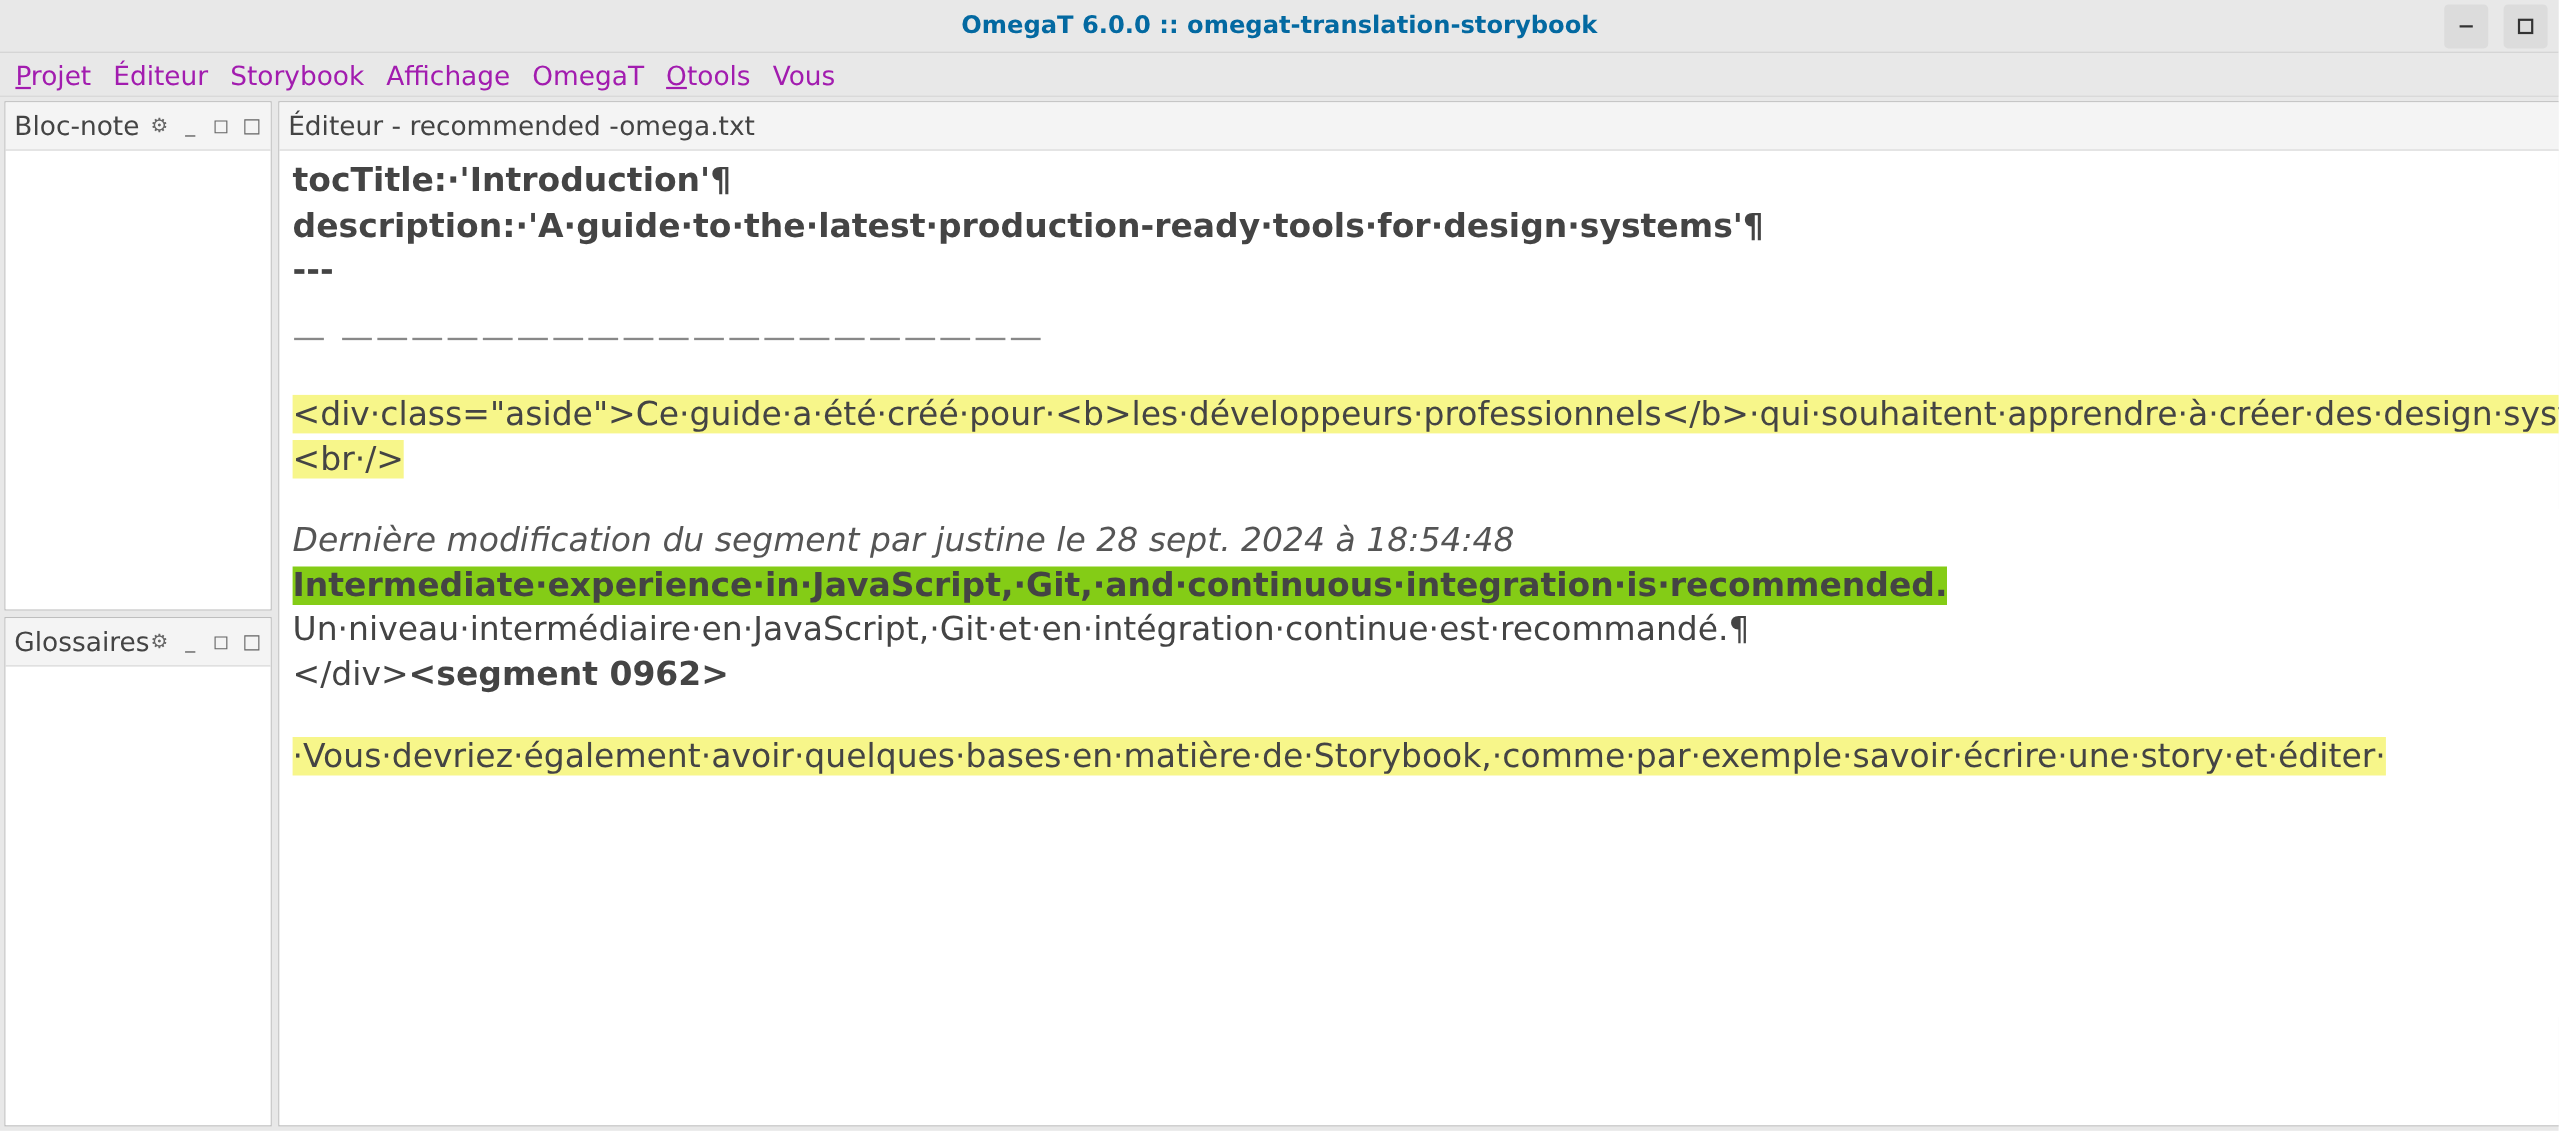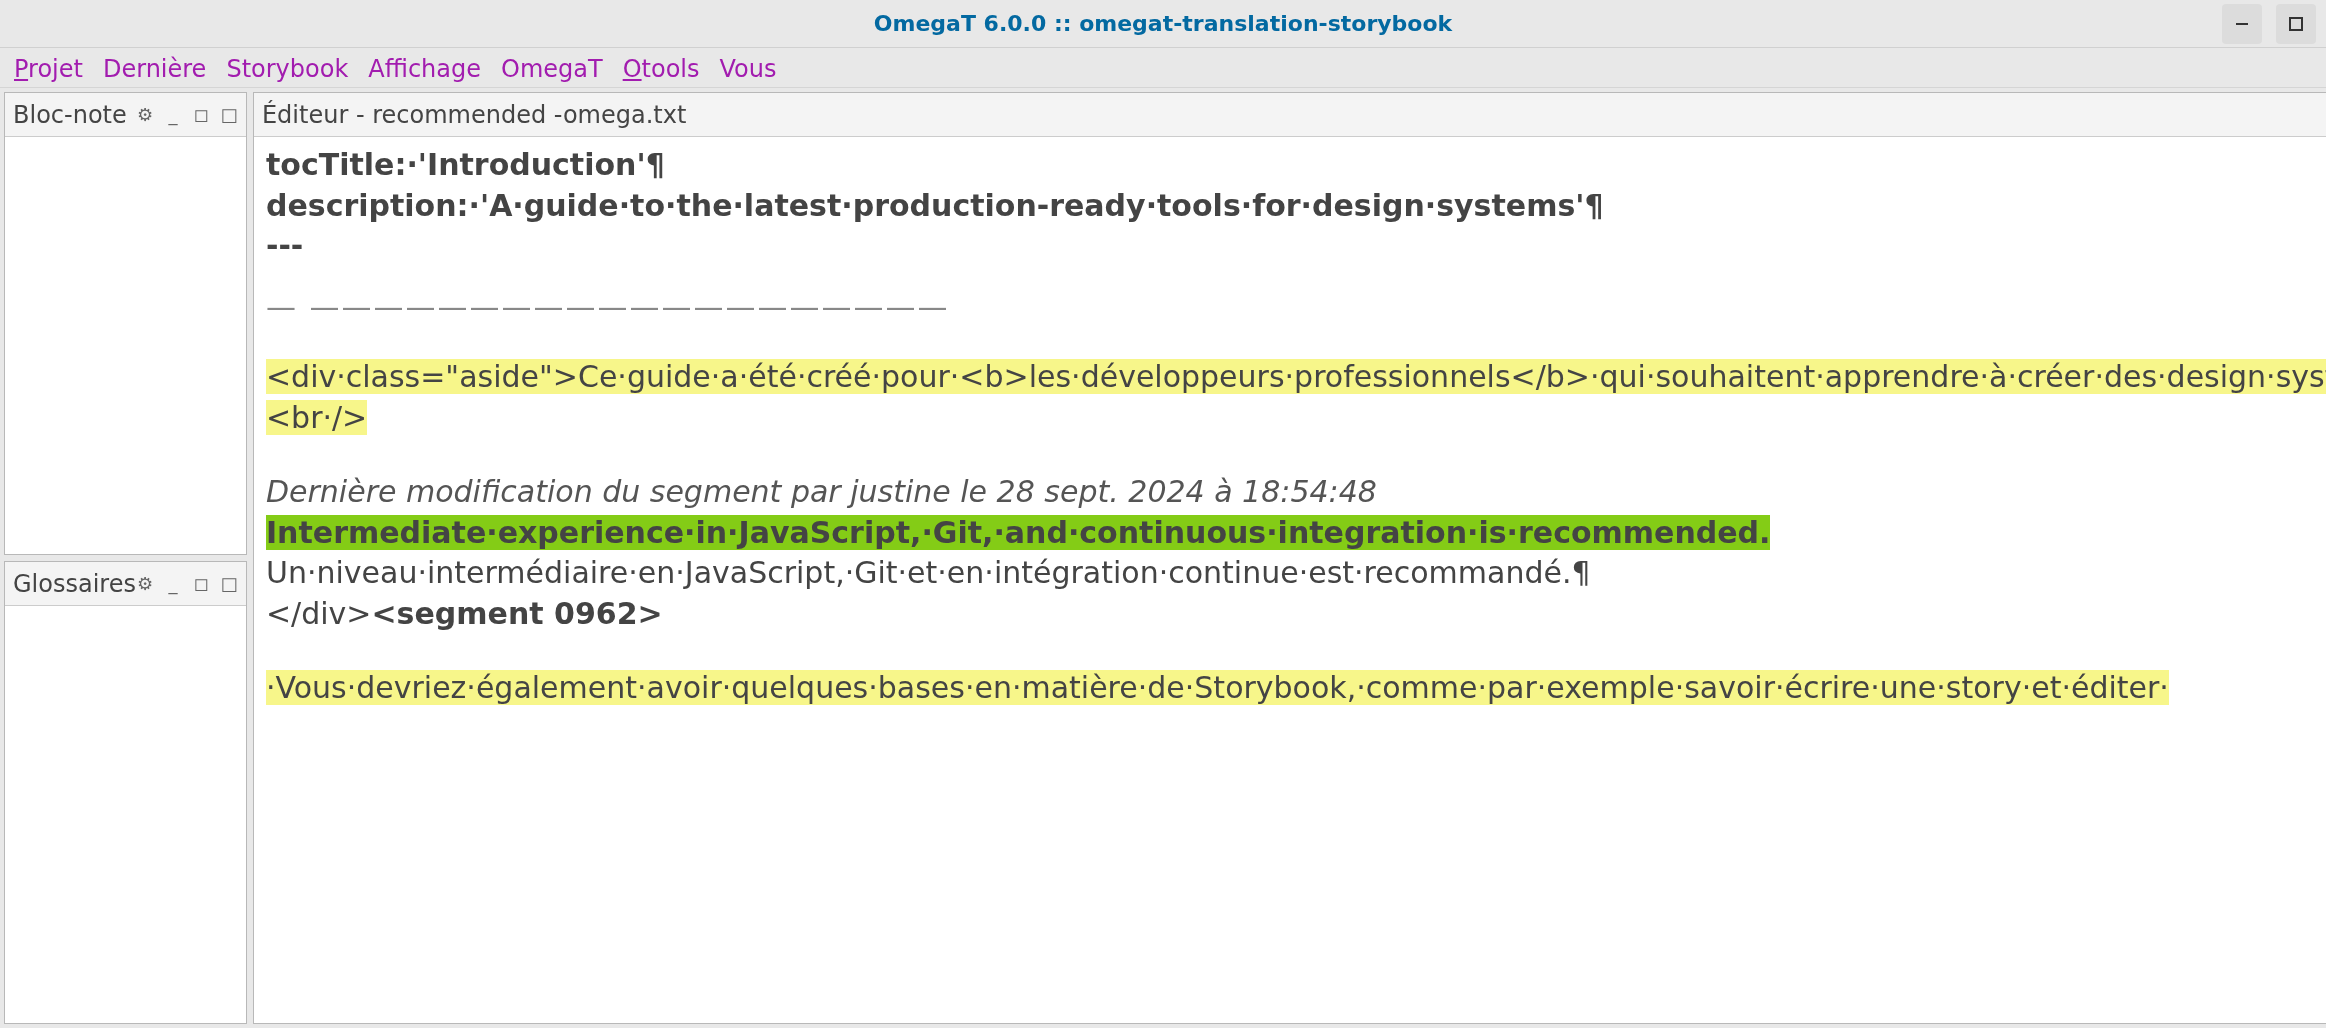--- a/index.html
+++ b/index.html
@@ -173,21 +173,21 @@
     <div class="tb-btn box">
       <svg width="20" height="20" viewBox="0 0 20 20">
           <rect x="4" y="4" width="12" height="12" fill="none" stroke="#333" stroke-width="2"></rect>
         </svg>
     </div>
   </div>
 </div>
 
 <div class="menubar">
   <div class="menu-item"><span class="ul">P</span><span>rojet</span></div>
-  <div class="menu-item"><span>Dernière</span></div>
+  <div class="menu-item"><span>Éditeur</span></div>
   <div class="menu-item"><span>Storybook</span></div>
   <div class="menu-item"><span>Affichage</span></div>
   <div class="menu-item"><span>OmegaT</span></div>
   <div class="menu-item"><span class="ul">O</span><span>tools</span></div>
   <div class="menu-item"><span>Vous</span></div>
 </div>
 
 <div class="workspace">
 
   <div class="left-col">

